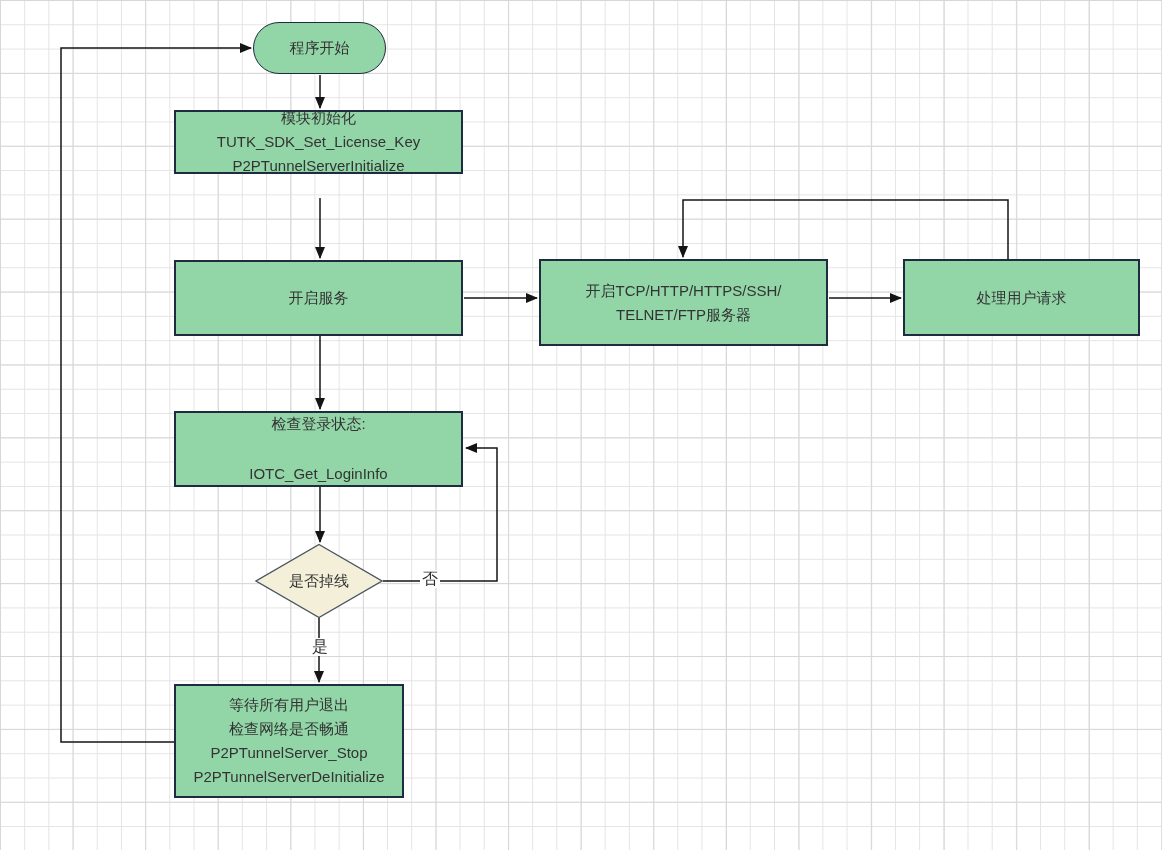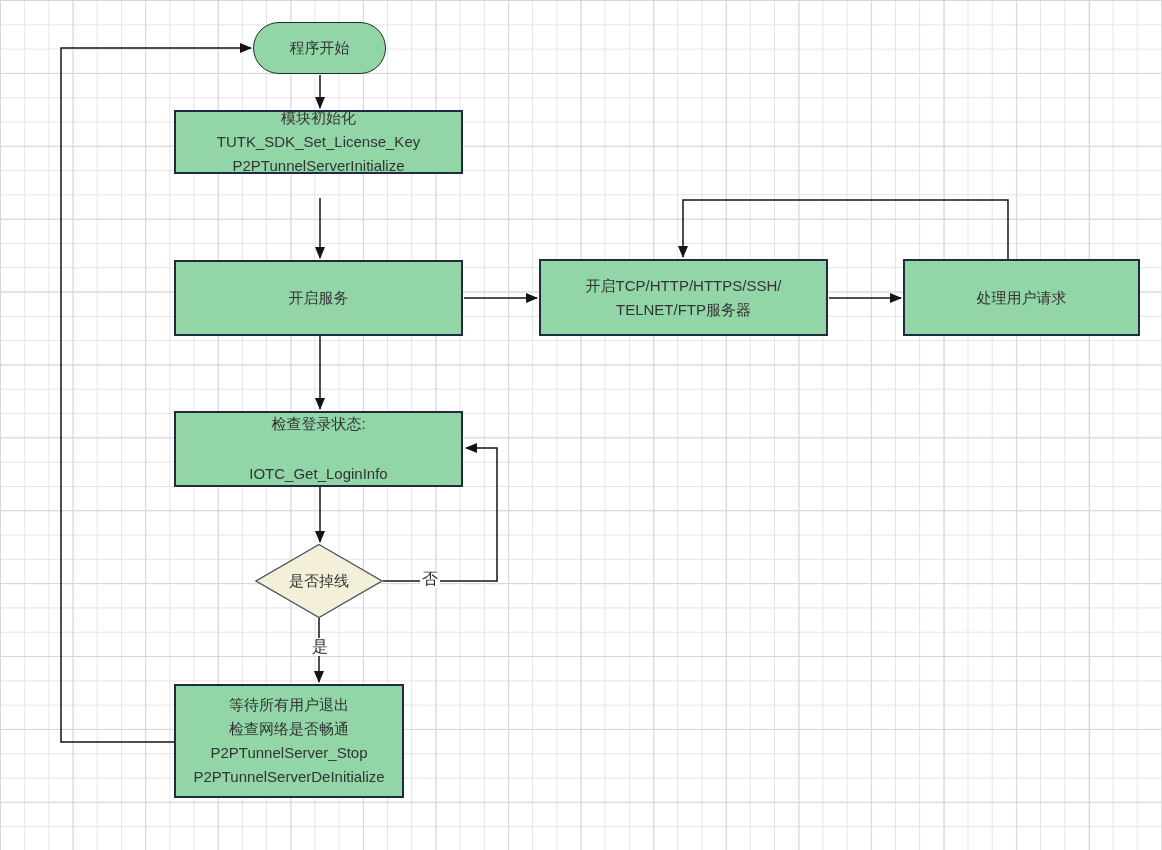--- a/index.html
+++ b/index.html
@@ -103,21 +103,21 @@
   <div class="node process" style="left:174px; top:110px; width:289px; height:64px;">
     <div class="line">模块初始化</div>
     <div class="line">TUTK_SDK_Set_License_Key</div>
     <div class="line">P2PTunnelServerInitialize</div>
   </div>
 
   <div class="node process" style="left:174px; top:260px; width:289px; height:76px;">
     <div class="line">开启服务</div>
   </div>
 
-  <div class="node process" style="left:539px; top:259px; width:289px; height:77px;">
+  <div class="node process" style="left:539px; top:259px; width:289px; height:87px;">
     <div class="line">开启TCP/HTTP/HTTPS/SSH/</div>
     <div class="line">TELNET/FTP服务器</div>
   </div>
 
   <div class="node process" style="left:903px; top:259px; width:237px; height:77px;">
     <div class="line">处理用户请求</div>
   </div>
 
   <div class="node process" style="left:174px; top:411px; width:289px; height:76px;gap:26px;">
     <div class="line">检查登录状态:</div>

